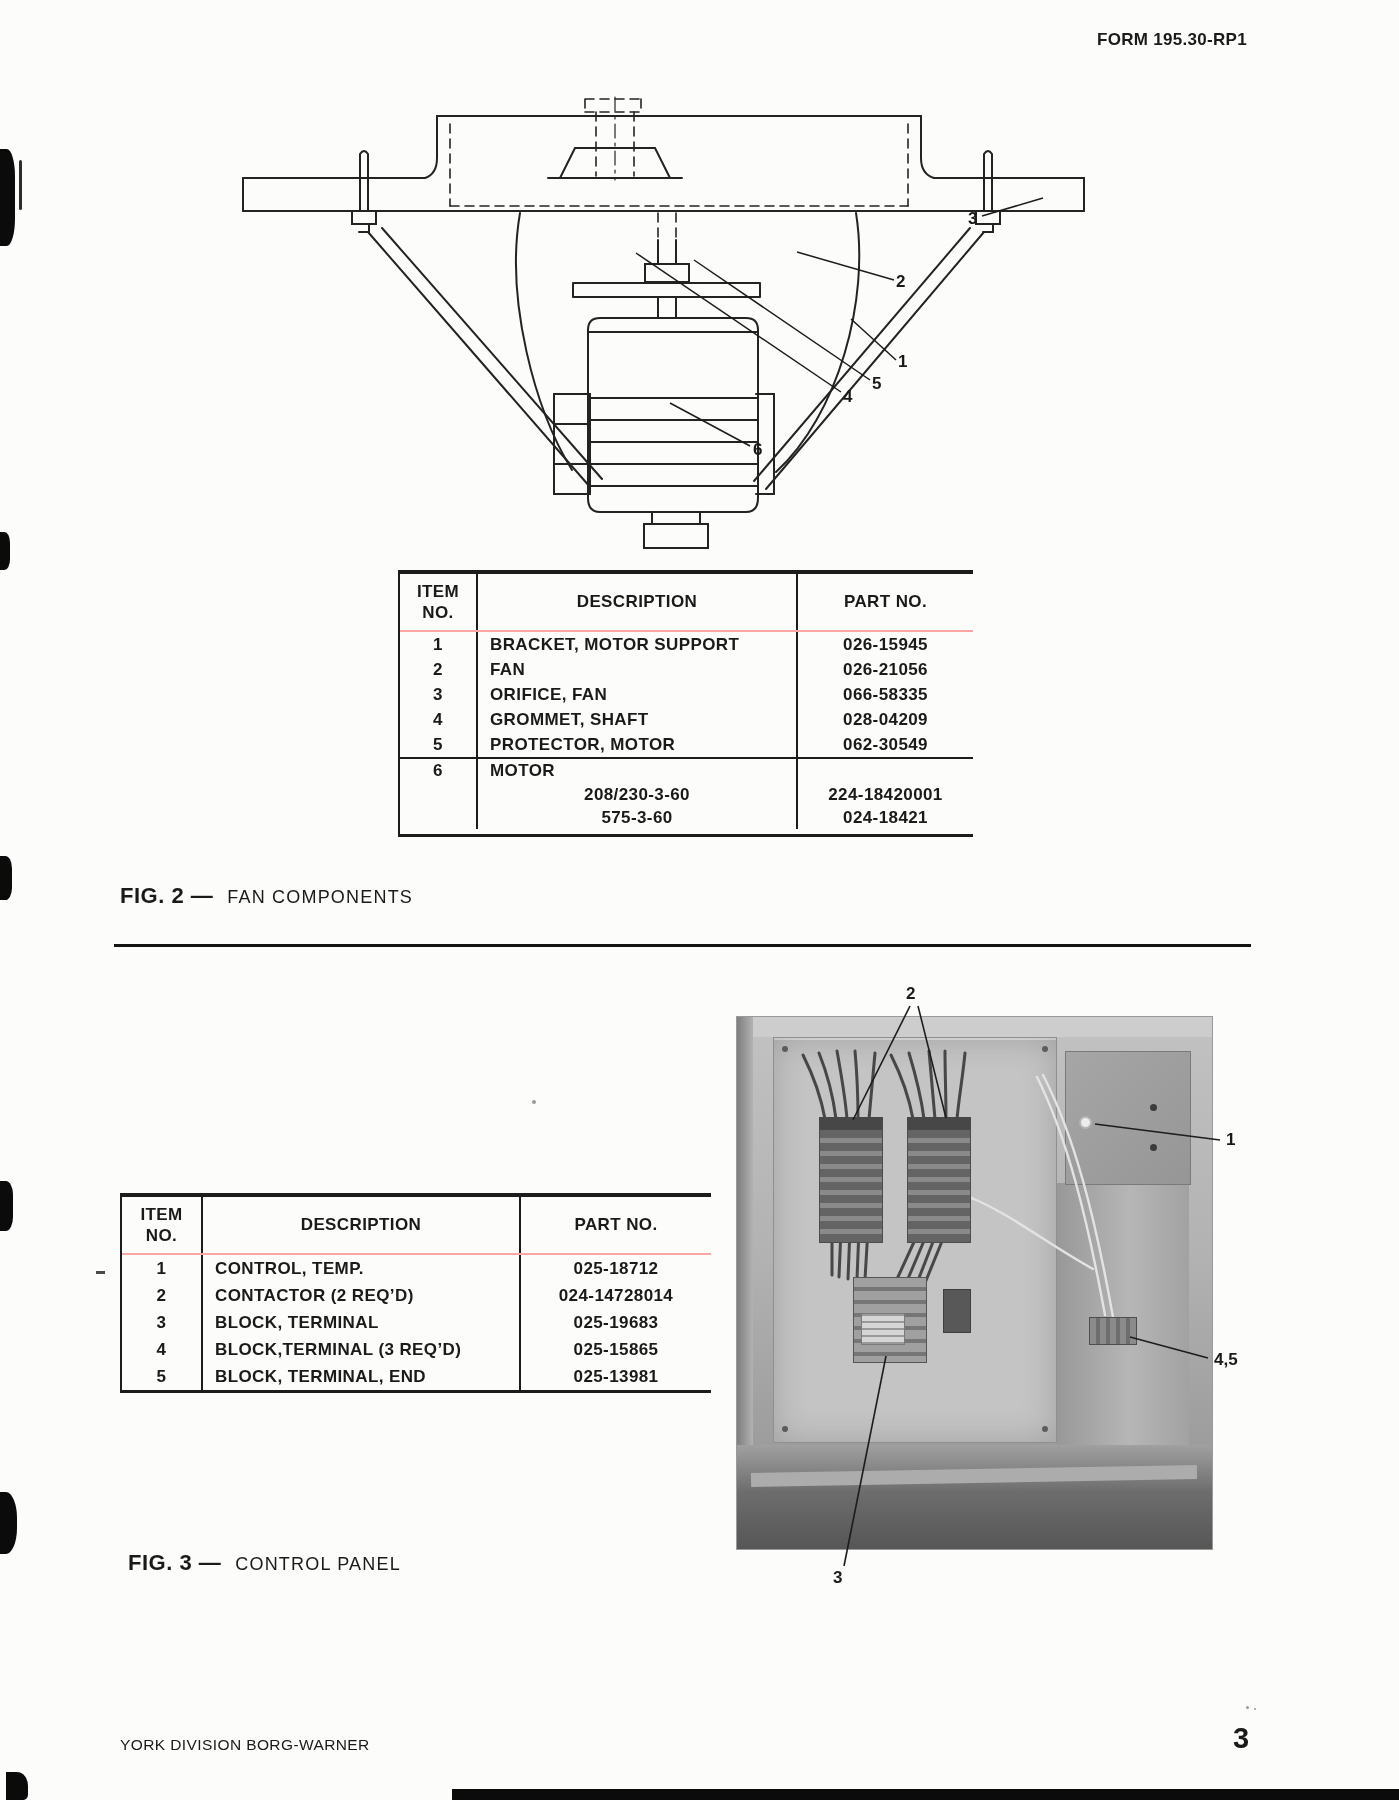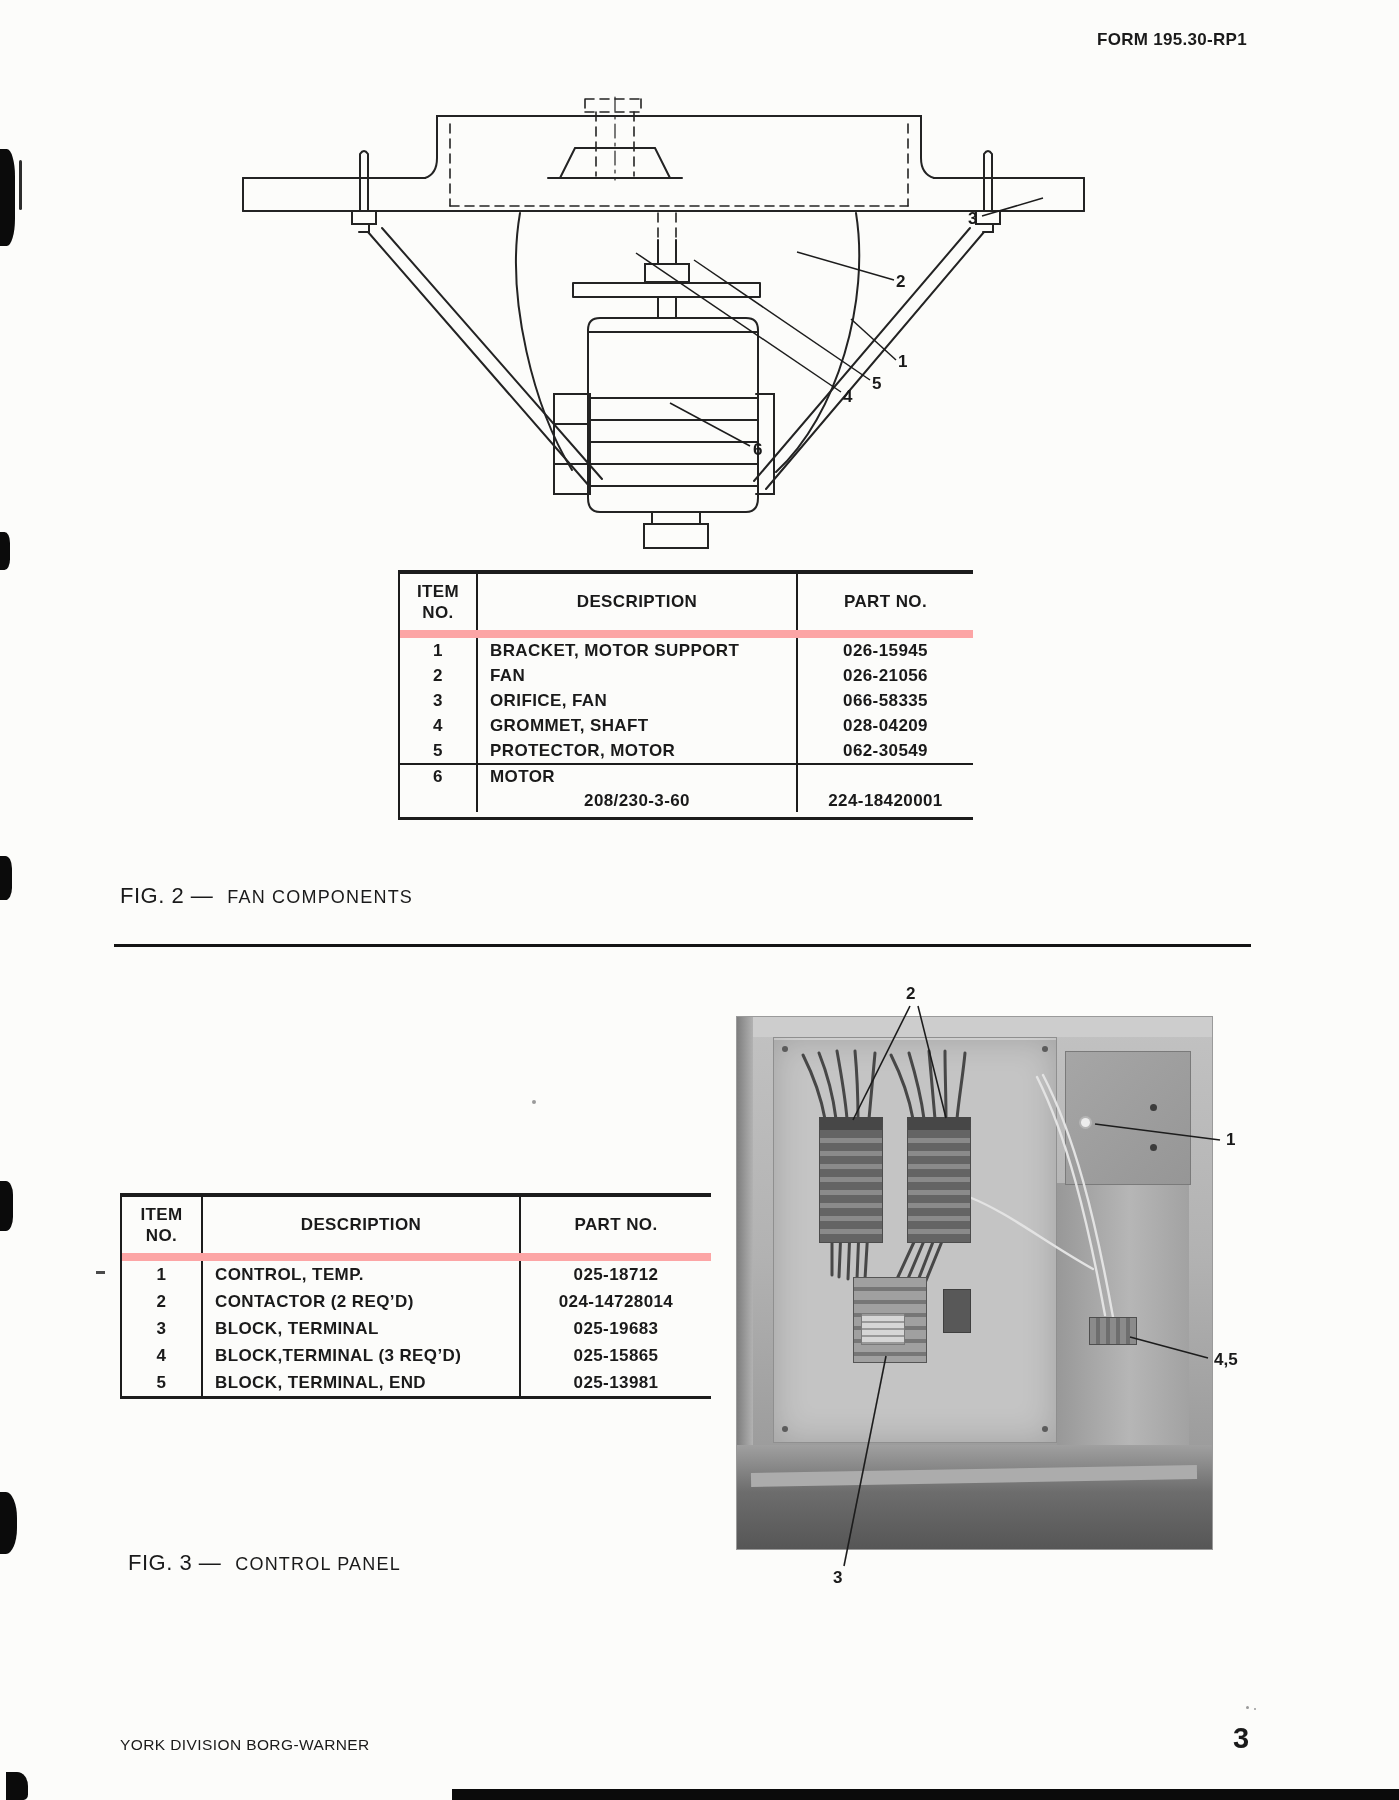--- a/index.html
+++ b/index.html
@@ -10,31 +10,31 @@
     color:#1a1a1a;
   }
   
   .form-number{position:absolute;left:1097px;top:30px;font-size:17px;font-weight:700;letter-spacing:.3px;}
   .footer-text{position:absolute;left:120px;top:1736px;font-size:15.5px;font-weight:400;letter-spacing:.4px;}
   .page-number{position:absolute;left:1233px;top:1722px;font-size:29px;font-weight:600;}
   .speck{position:absolute;background:#9a9a9a;border-radius:50%;}
 
   
   .fig-label{position:absolute;white-space:nowrap;}
-  .fig-label .fig-bold{font-size:22px;font-weight:400;letter-spacing:.5px;}
+  .fig-label .fig-bold{font-size:22px;font-weight:700;letter-spacing:.5px;}
   .fig-label .fig-title{font-size:18px;font-weight:500;letter-spacing:1.2px;margin-left:14px;}
   .rule-divider{position:absolute;left:114px;top:944px;width:1137px;height:3px;background:#141414;}
 
   
   .parts-table{
     position:absolute;background:transparent;
     border-top:4px solid #1c1c1c;border-left:2px solid #1c1c1c;border-bottom:3px solid #1c1c1c;
     font-size:17px;font-weight:600;letter-spacing:.4px;
   }
-  .parts-table .thead{display:flex;height:56px;border-bottom:8px solid #fca5a5;}
+  .parts-table .thead{display:flex;height:56px;border-bottom:2px solid #fca5a5;}
   .parts-table .tr{display:flex;}
   .parts-table .c{display:flex;align-items:center;box-sizing:border-box;}
   .parts-table .c.item{justify-content:center;text-align:center;border-right:2px solid #1c1c1c;}
   .parts-table .c.desc{padding-left:12px;border-right:2px solid #1c1c1c;}
   .parts-table .c.part{justify-content:center;text-align:right;}
   .parts-table .thead .c{justify-content:center;padding-left:0;text-align:center;font-weight:700;white-space:pre-line;line-height:1.25;}
   #table-fig2 .c.item{width:78px;} #table-fig2 .c.desc{width:320px;} #table-fig2 .c.part{width:175px;}
   #table-fig2 .tr{height:25px;}
   #table-fig2 .motor-group{border-top:2px solid #1c1c1c;padding-bottom:5px;}
   #table-fig2 .motor-group .tr{height:24px;}
@@ -217,20 +217,25 @@
     <div class="motor-group">
       <div class="tr">
         <div class="c item">6</div>
         <div class="c desc">MOTOR</div>
         <div class="c part"></div>
       </div>
       <div class="tr variant">
         <div class="c item"></div>
         <div class="c desc">208/230-3-60</div>
         <div class="c part">224-18420001</div>
+      </div>
+      <div class="tr variant">
+        <div class="c item"></div>
+        <div class="c desc">575-3-60</div>
+        <div class="c part">024-18421</div>
       </div>
     </div>
   </div>
 
   <div class="fig-label" style="left:120px;top:883px;">
     <span class="fig-bold">FIG. 2 —</span><span class="fig-title">FAN COMPONENTS</span>
   </div>
 
   <div class="rule-divider"></div>
 

